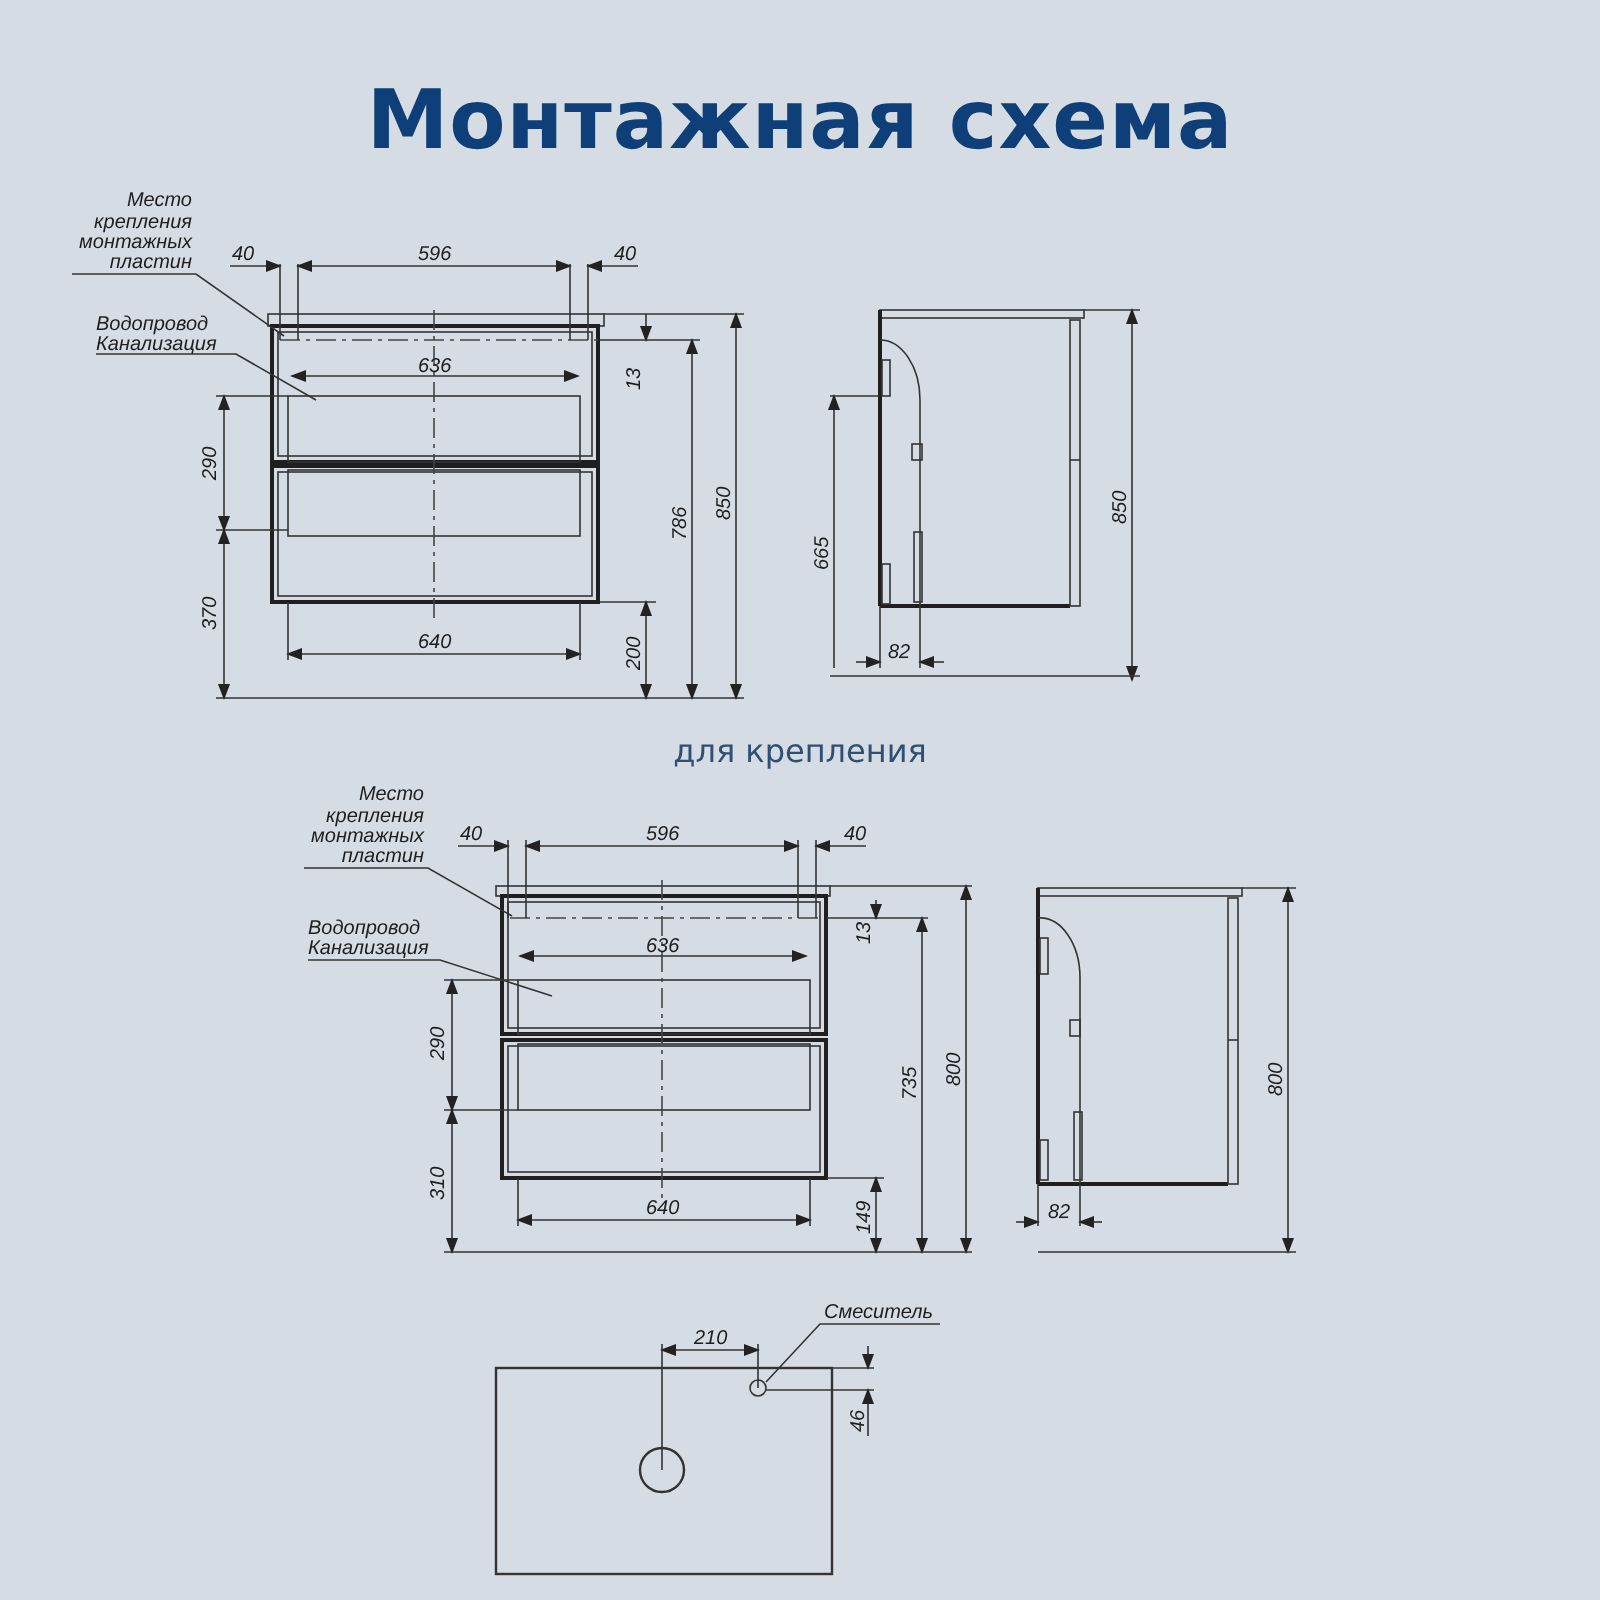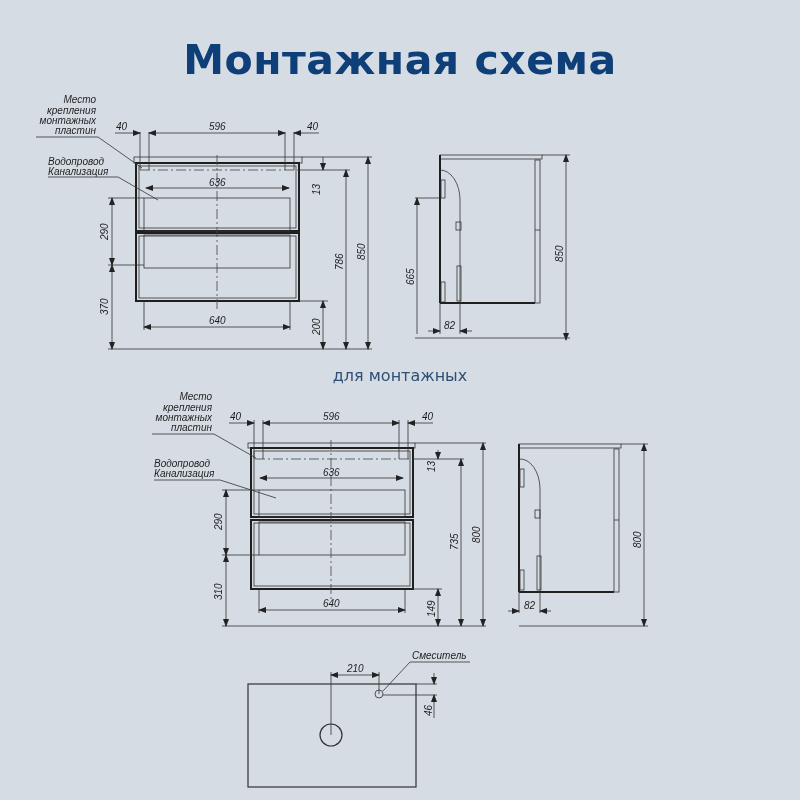--- a/index.html
+++ b/index.html
@@ -10,21 +10,21 @@
   .thin { stroke:#333; stroke-width:0.8; fill:none; }
   .thick { stroke:#1f1f1f; stroke-width:2; fill:none; }
   .dash { stroke:#444; stroke-width:0.8; stroke-dasharray:10 3 2 3; fill:none; }
   .lbl { font-family:"Liberation Sans", sans-serif; font-style:italic; font-size:10px; fill:#1e1e1e; }
   .dim { font-family:"Liberation Sans", sans-serif; font-style:italic; font-size:10px; fill:#1e1e1e; }
 </style>
 </head>
 <body>
 
 <div class="title">Монтажная схема</div>
-<div class="subtitle">для монтажных</div>
+<div class="subtitle">для крепления</div>
 
 <svg width="800" height="800" viewBox="0 0 800 800">
   <defs>
     <pattern id="hatch" width="8" height="8" patternUnits="userSpaceOnUse">
       <path d="M0,0 L8,8 M8,0 L0,8" stroke="#333" stroke-width="0.7"></path>
     </pattern>
     <marker id="arr" markerWidth="8" markerHeight="6" refX="7" refY="3" orient="auto-start-reverse" markerUnits="userSpaceOnUse">
       <path d="M0,0 L8,3 L0,6 z" fill="#222"></path>
     </marker>
   </defs>

